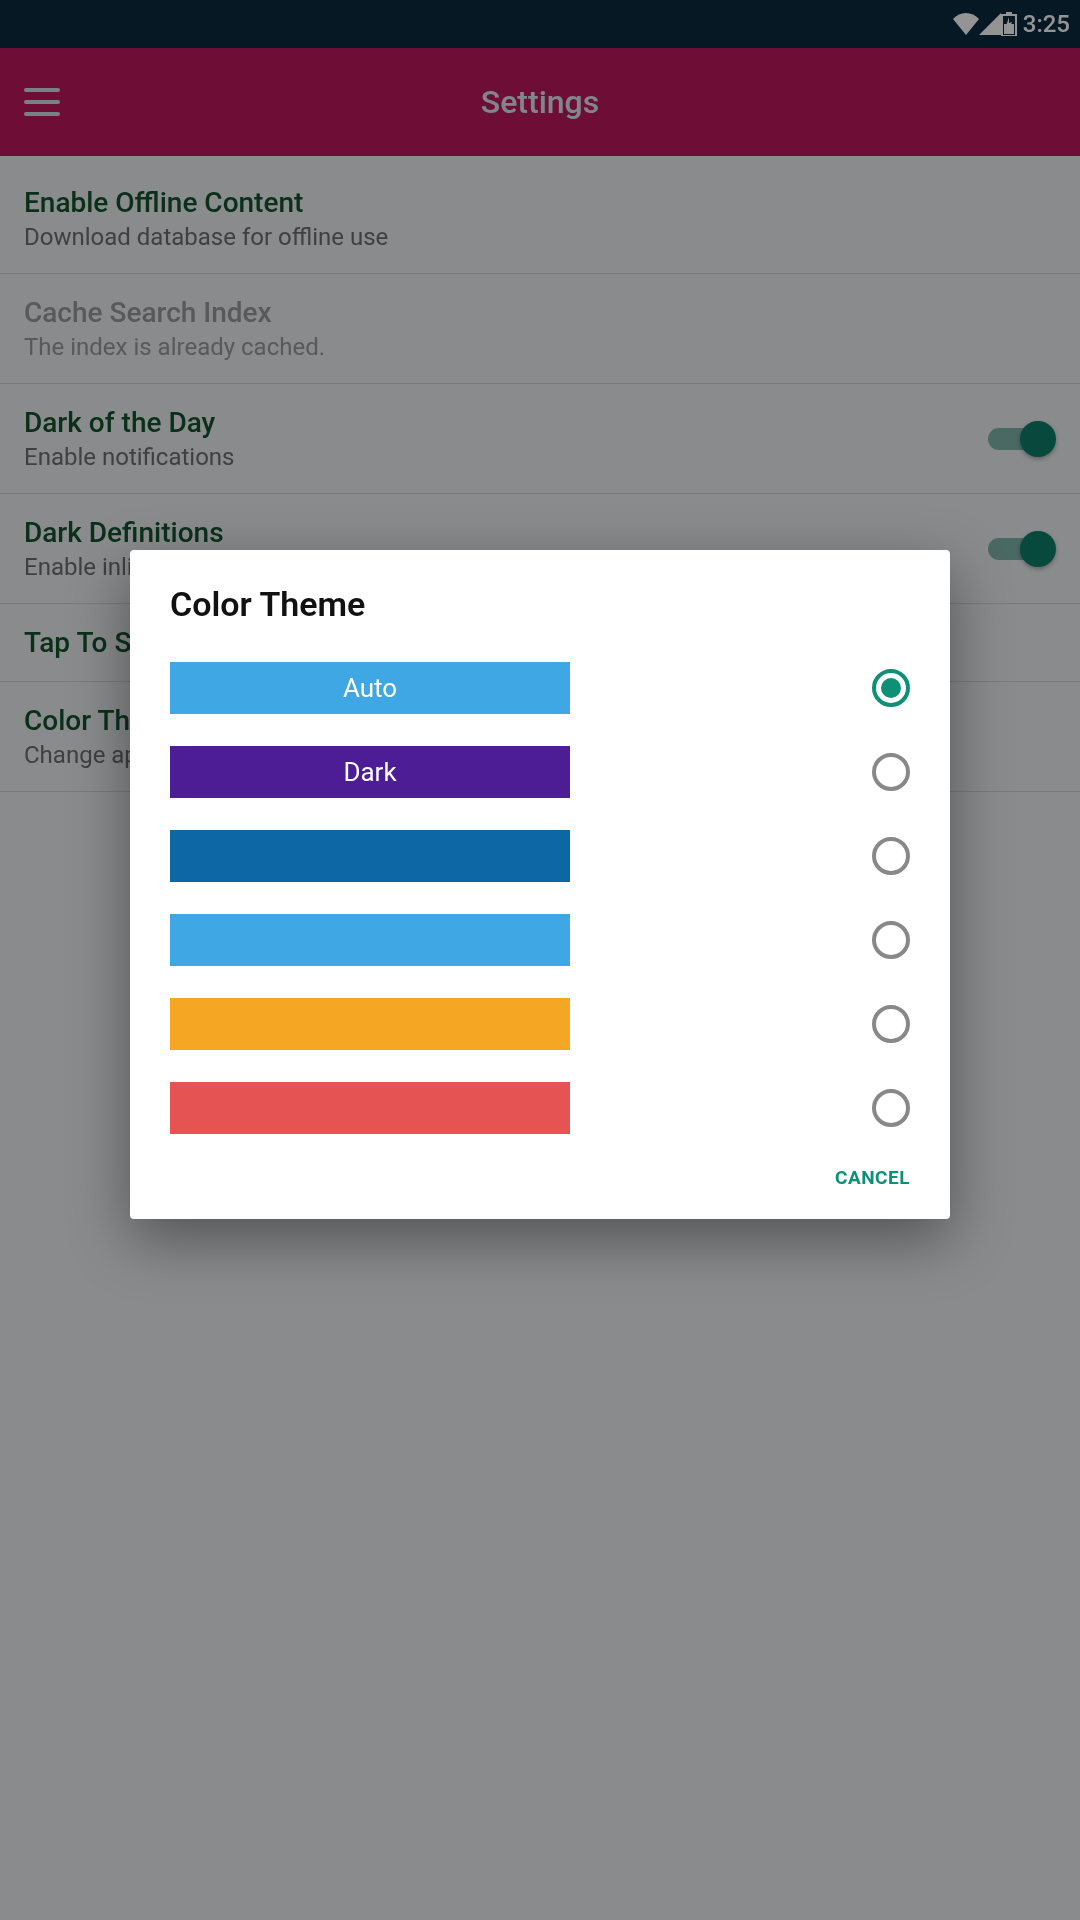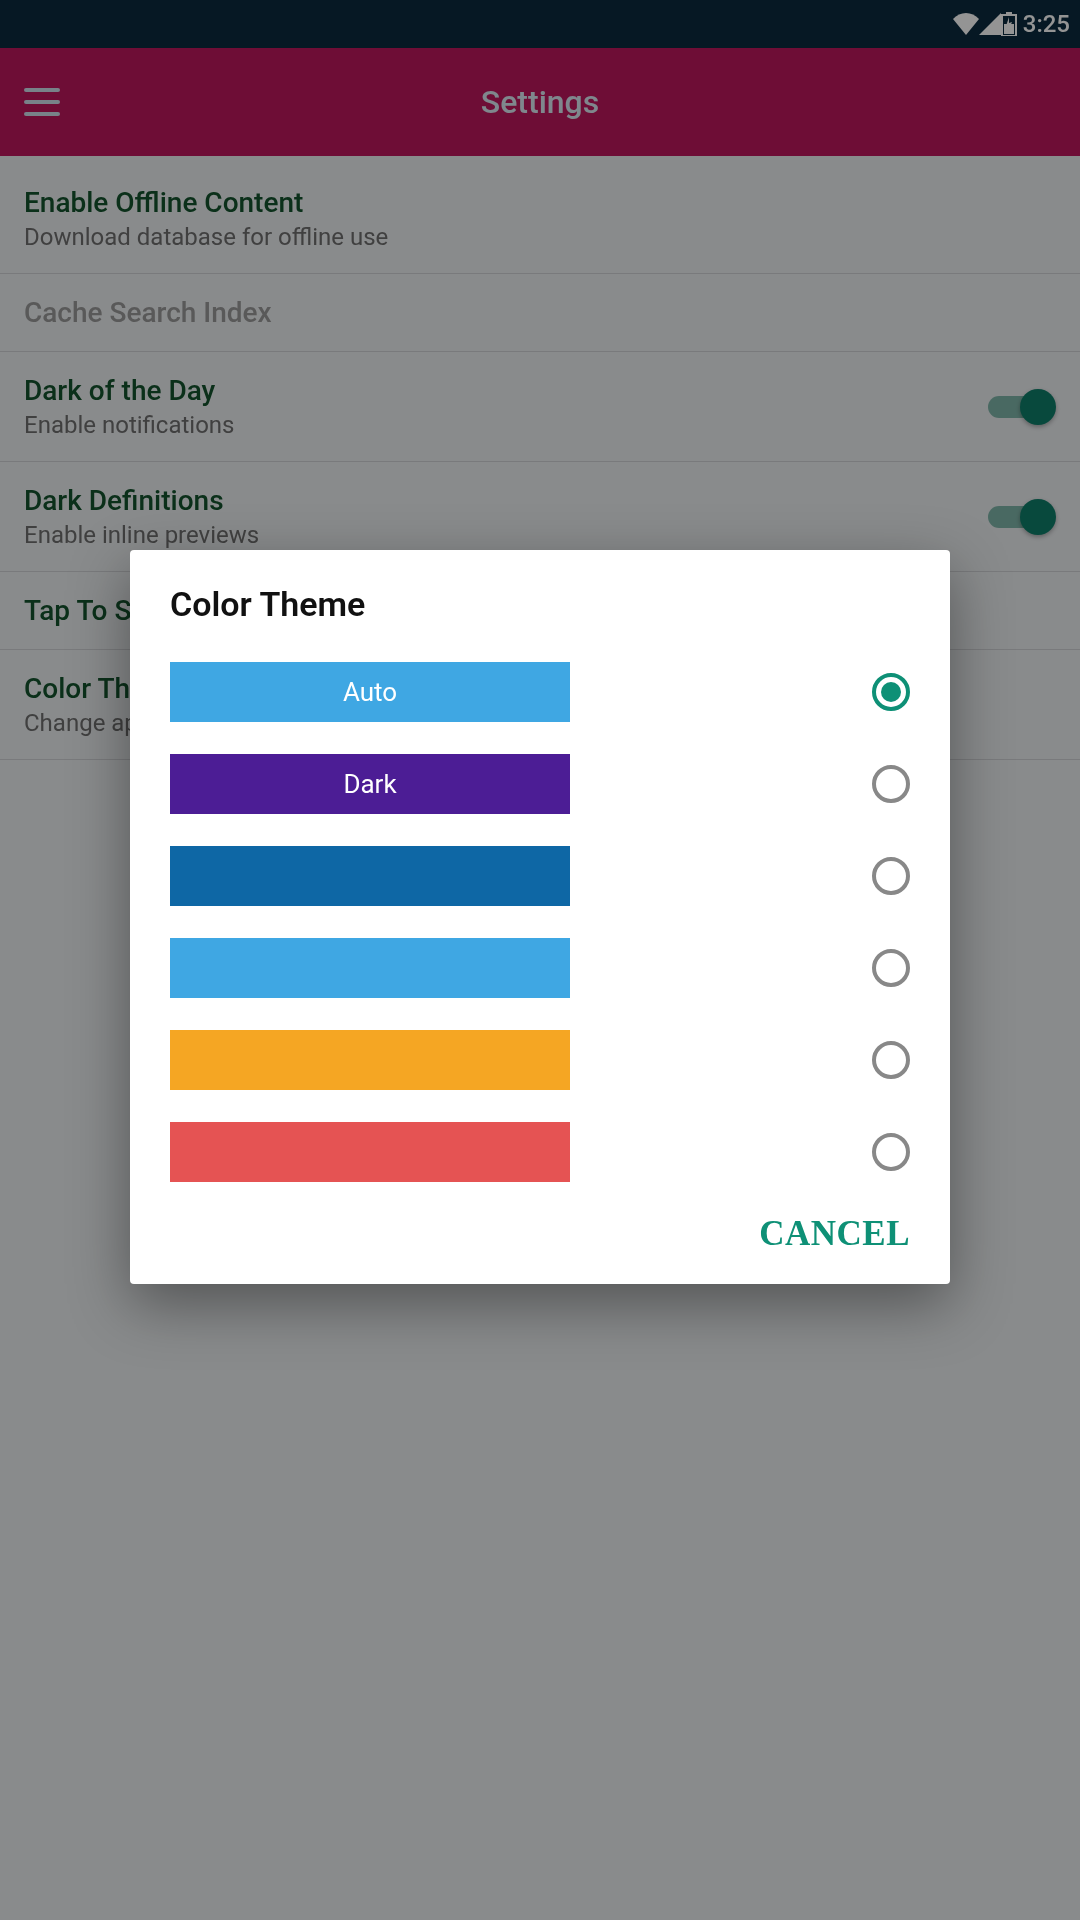--- a/index.html
+++ b/index.html
@@ -61,34 +61,34 @@
   }
   .dialog-title {
     font-size: 34px; font-weight: 600; color: #111; padding: 0 40px 12px 40px;
   }
   .options { padding: 10px 40px 0 40px; }
   .opt {
     display:flex; align-items:center; justify-content:space-between;
     padding: 16px 0;
   }
   .swatch {
-    width: 400px; height: 60px; display:flex; align-items:center; justify-content:center;
+    width: 400px; height: 52px; display:flex; align-items:center; justify-content:center;
     color:#fff; font-size: 26px;
   }
   .radio {
     width: 38px; height: 38px; border-radius:50%;
     border: 4px solid #888; position:relative;
   }
   .radio.checked { border-color: #0e9076; }
   .radio.checked::after {
     content:""; position:absolute; top:5px; left:5px; width:20px; height:20px;
     background:#0e9076; border-radius:50%;
   }
   .dialog-actions { display:flex; justify-content:flex-end; padding: 16px 40px 8px 40px; }
-  .cancel-btn { font-size: 35px; font-weight: 700; color:#0e9076; letter-spacing:.5px; background:none; border:none;font-family:Liberation Serif, serif; }
+  .cancel-btn { font-size: 19px; font-weight: 700; color:#0e9076; letter-spacing:.5px; background:none; border:none; }
 
 </style>
 </head>
 <body>
 
 <div class="screen">
 
   <div class="status-bar">
     <span>
       <svg width="26" height="22" viewBox="0 0 26 22">
@@ -125,20 +125,21 @@
     <div class="row">
       <div class="texts">
         <div class="title-t">Enable Offline Content</div>
         <div class="sub-t">Download database for offline use</div>
       </div>
     </div>
 
     <div class="row disabled">
       <div class="texts">
         <div class="title-t">Cache Search Index</div>
+        <div class="sub-t">The index is already cached.</div>
       </div>
     </div>
 
     <div class="row">
       <div class="texts">
         <div class="title-t">Dark of the Day</div>
         <div class="sub-t">Enable notifications</div>
       </div>
       <div class="toggle">
         <div class="track"></div>

